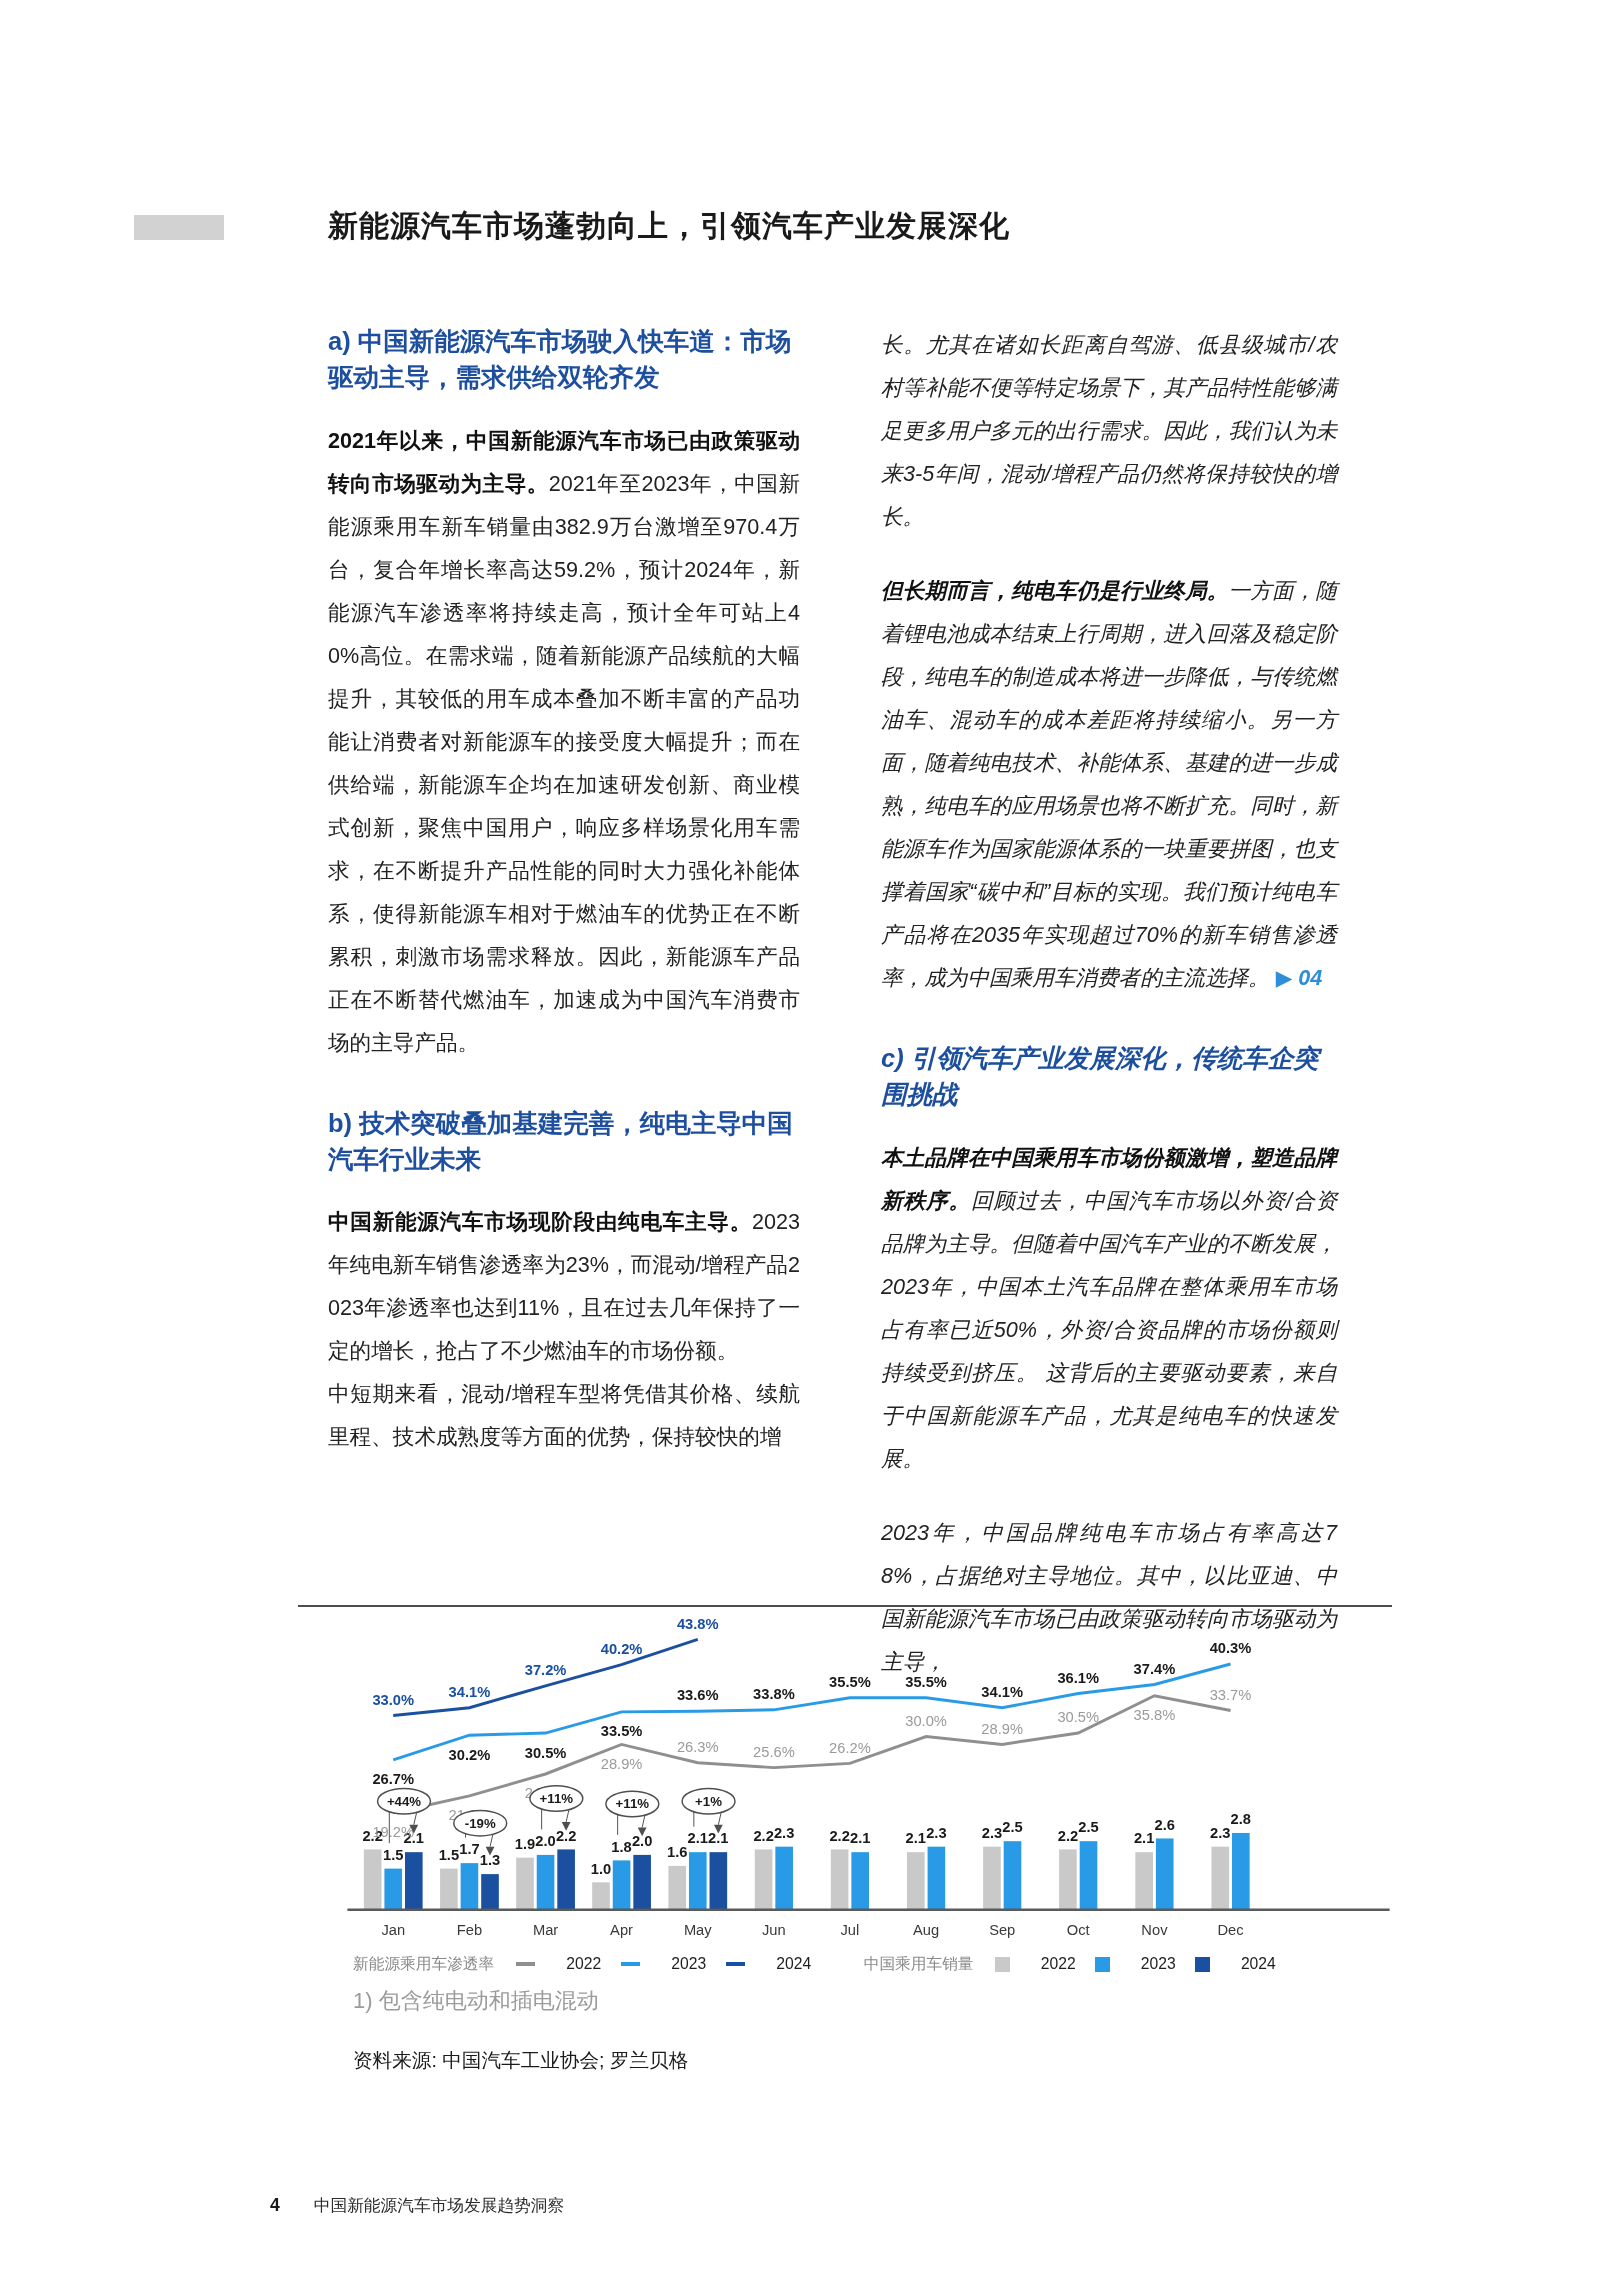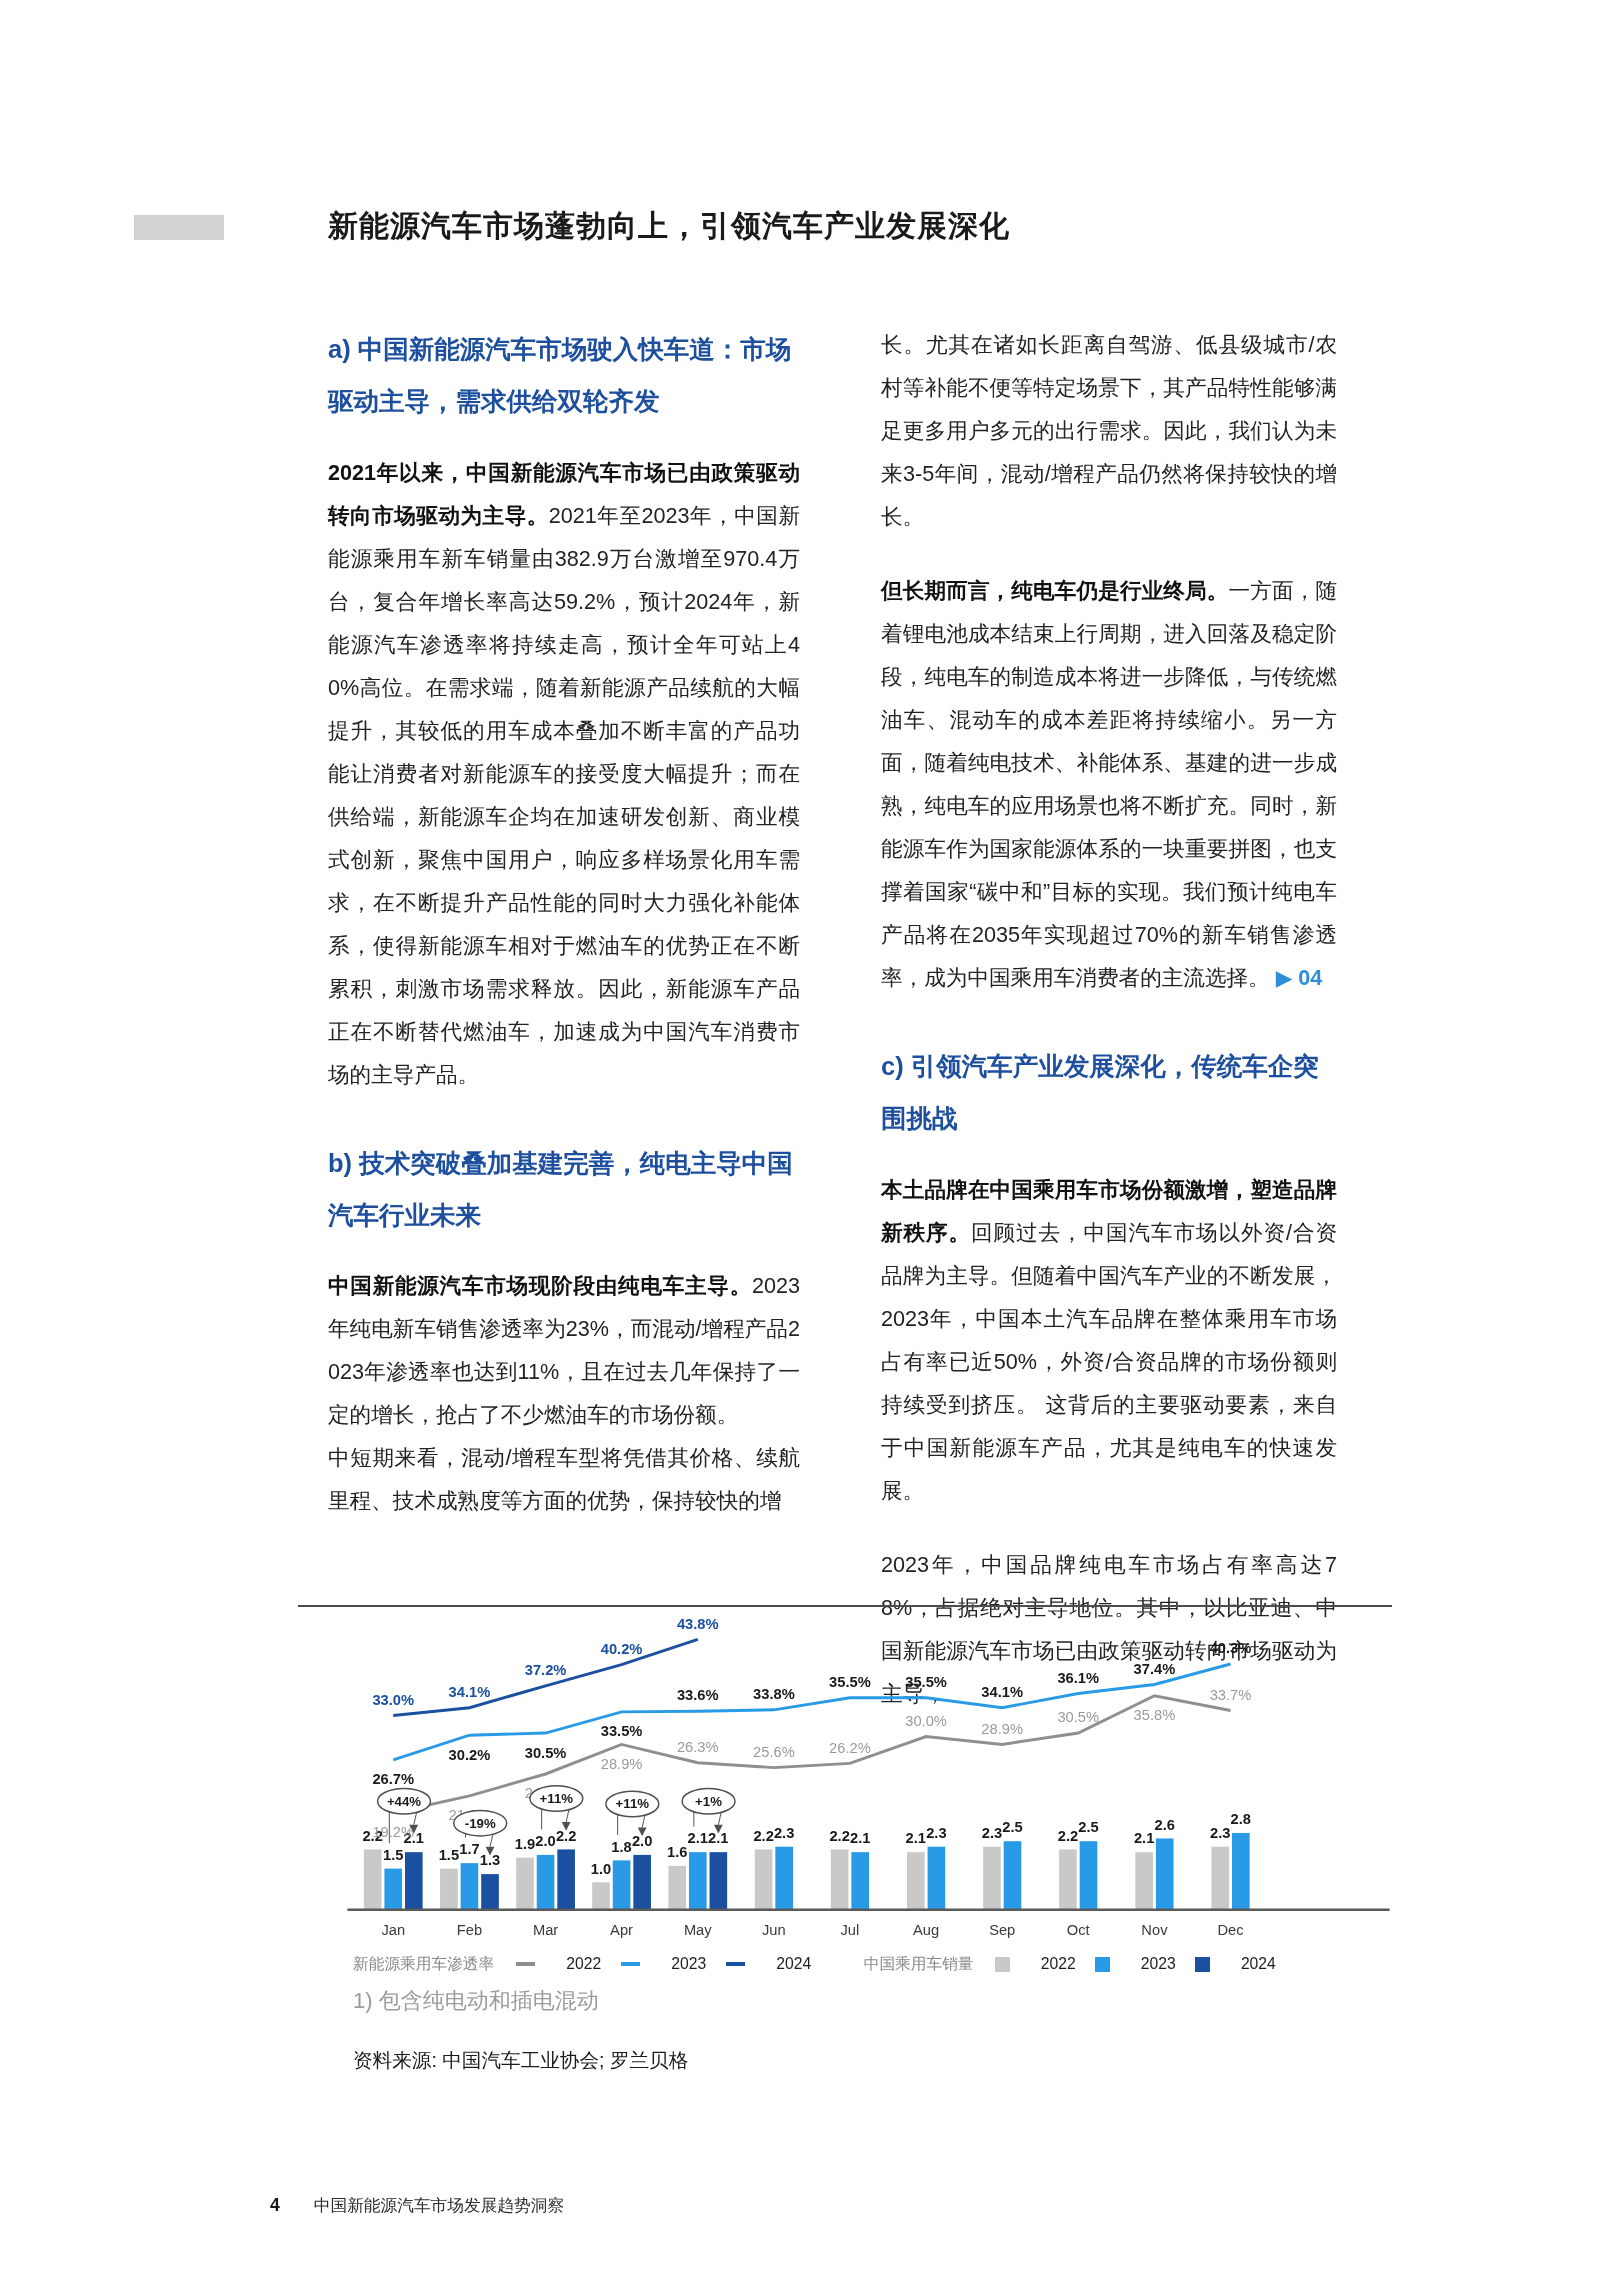--- a/index.html
+++ b/index.html
@@ -7,23 +7,23 @@
   body { font-family:"Liberation Sans","DejaVu Sans",sans-serif; }
   .page { position:relative; width:1621px; height:2293px; background:#ffffff; margin:0 auto; overflow:hidden; }
 
   .deco-bar { position:absolute; left:134px; top:215px; width:90px; height:24.5px; background:#d2d2d2; }
 
   .main-title { position:absolute; left:328px; top:206px; width:1078px;
     font-size:30px; font-weight:bold; color:#1a1a1a; letter-spacing:1px; }
 
   .columns { position:absolute; left:328px; top:323px; width:1010px; display:flex; }
   .col-left  { width:472px; }
-  .col-right { width:456px; margin-left:81px; }
-
-  .sec-heading { color:#1d4f9e; font-size:25.5px; font-weight:bold; line-height:52px; margin-bottom:23.5px; }
+  .col-right { width:456px; margin-left:81px;font-style:italic; }
+
+  .sec-heading { color:#1d4f9e; font-size:25.5px; font-weight:bold; line-height:36px; margin-bottom:23.5px; }
   .sec-heading.mt { margin-top:41px; }
   p.body { font-size:21.6px; line-height:43px; color:#222222; text-align:justify; word-break:break-all; margin-bottom:31px; }
   p.body b { color:#111111; }
   p.body.mt0 { margin-top:-31px; margin-bottom:0; }
   .fig-ref { color:#2e8fd8; font-weight:bold; white-space:nowrap; cursor:pointer; }
 
   .chart-block { position:absolute; left:298px; top:1605px; width:1094px; }
   .chart-rule { border-top:2px solid #4d4d4d; width:100%; }
   .chart-title-row { display:flex; align-items:baseline; margin-top:15.7px; padding-left:35px; }
   .fig-num { color:#3a99d8; font-size:25.5px; font-weight:bold; }

